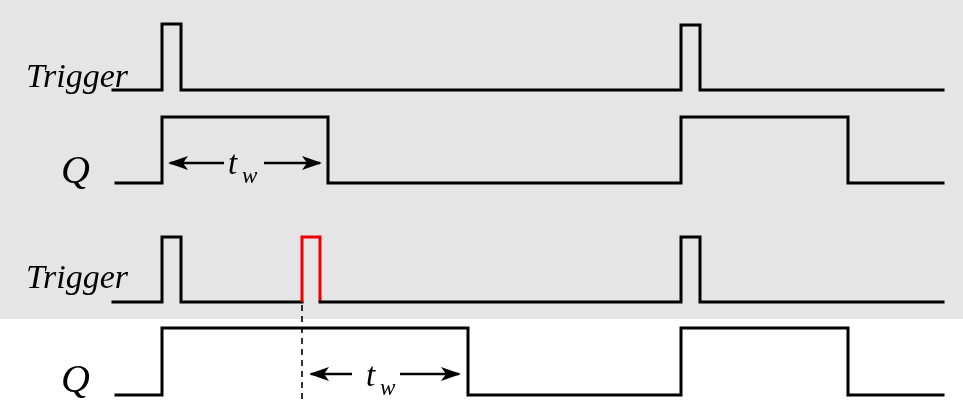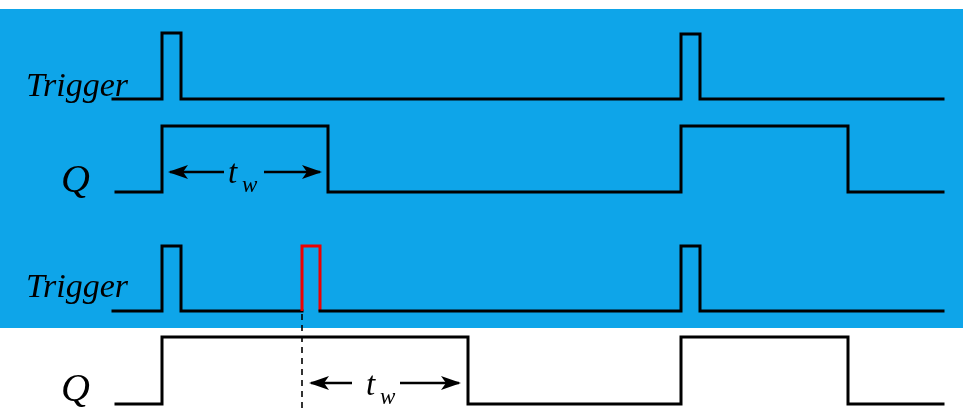--- a/index.html
+++ b/index.html
@@ -8,22 +8,21 @@
     background: #ffffff;
     width: 963px;
     height: 417px;
     overflow: hidden;
     font-family: "Liberation Serif", "DejaVu Serif", serif;
   }
   .canvas {
     position: relative;
     width: 963px;
     height: 319px;
-    background: #0ea5e9;
-    margin-top: 9px;
+    background: #e5e5e5;
   }
   svg { display: block; }
   polyline.wf {
     fill: none;
     stroke: #000000;
     stroke-width: 3;
     stroke-linejoin: miter;
     stroke-linecap: square;
   }
   polyline.retrig {

